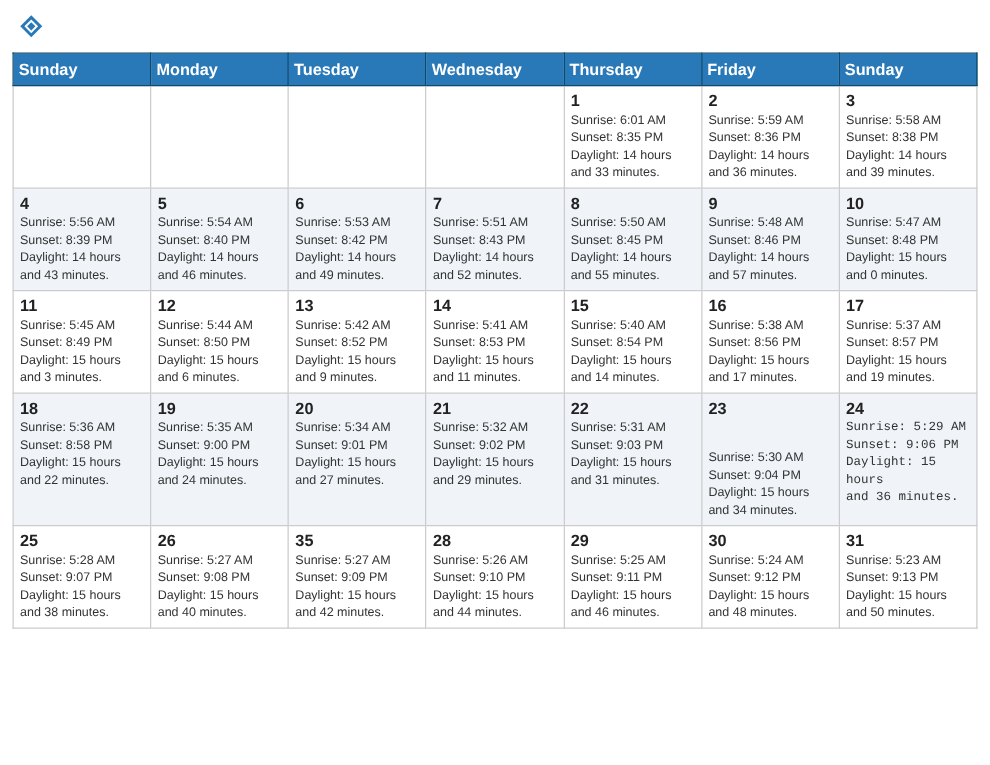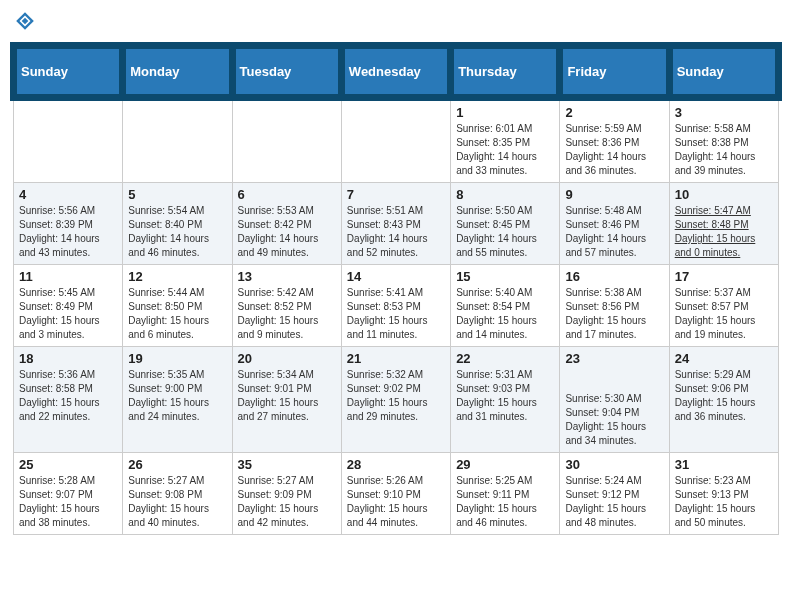--- a/index.html
+++ b/index.html
@@ -58,23 +58,23 @@
     .calendar {
       width: 100%;
       border-collapse: collapse;
       border: 1px solid #ccc;
     }
     .calendar th {
       background: #2979b8;
       color: #fff;
       font-size: 13px;
       font-weight: bold;
-      padding: 15px 4px;
+      padding: 5px 4px;
       text-align: left;
-      border: 7px solid #0c4a6e;
+      border: 1px solid #0c4a6e;
     }
     .calendar td {
       vertical-align: top;
       border: 1px solid #ccc;
       padding: 4px 5px;
       width: calc(100% / 7);
       min-height: 80px;
       font-size: 10.5px;
       color: #333;
       background: #fff;
@@ -200,21 +200,21 @@
         </td>
         <td style="background: rgb(240, 244, 248);">
           <span class="day-number">9</span>
           <div class="day-info" style="white-space: pre-line;">Sunrise: 5:48 AM
 Sunset: 8:46 PM
 Daylight: 14 hours
 and 57 minutes.</div>
         </td>
         <td style="background: rgb(240, 244, 248);">
           <span class="day-number">10</span>
-          <div class="day-info" style="white-space: pre-line; text-decoration: underline;">Sunrise: 5:47 AM
+          <div class="day-info" style="white-space: pre-line;">Sunrise: 5:47 AM
 Sunset: 8:48 PM
 Daylight: 15 hours
 and 0 minutes.</div>
         </td>
       </tr>
       <tr>
         <td style="background: rgb(255, 255, 255);">
           <span class="day-number">11</span>
           <div class="day-info" style="white-space: pre-line;">Sunrise: 5:45 AM
 Sunset: 8:49 PM
@@ -302,21 +302,21 @@
         </td>
         <td style="background: rgb(240, 244, 248);">
           <span class="day-number">23</span>
           <div class="day-info" style="white-space: pre-line; margin-top: 26px;">Sunrise: 5:30 AM
 Sunset: 9:04 PM
 Daylight: 15 hours
 and 34 minutes.</div>
         </td>
         <td style="background: rgb(240, 244, 248);">
           <span class="day-number">24</span>
-          <div class="day-info" style="white-space: pre-line;">Sunrise: 5:29 AM
+          <div class="day-info" style="white-space: pre-line; font-family: Liberation Mono, monospace;">Sunrise: 5:29 AM
 Sunset: 9:06 PM
 Daylight: 15 hours
 and 36 minutes.</div>
         </td>
       </tr>
       <tr>
         <td style="background: rgb(255, 255, 255);">
           <span class="day-number">25</span>
           <div class="day-info" style="white-space: pre-line;">Sunrise: 5:28 AM
 Sunset: 9:07 PM

